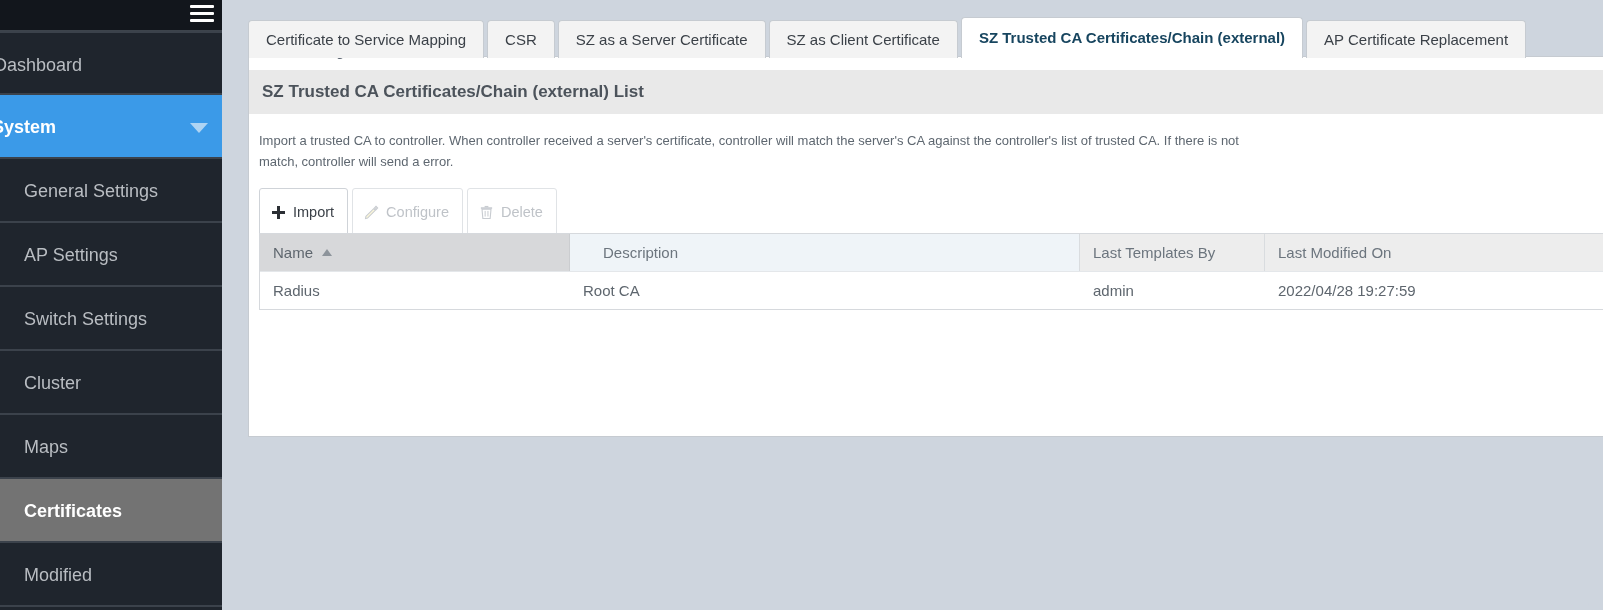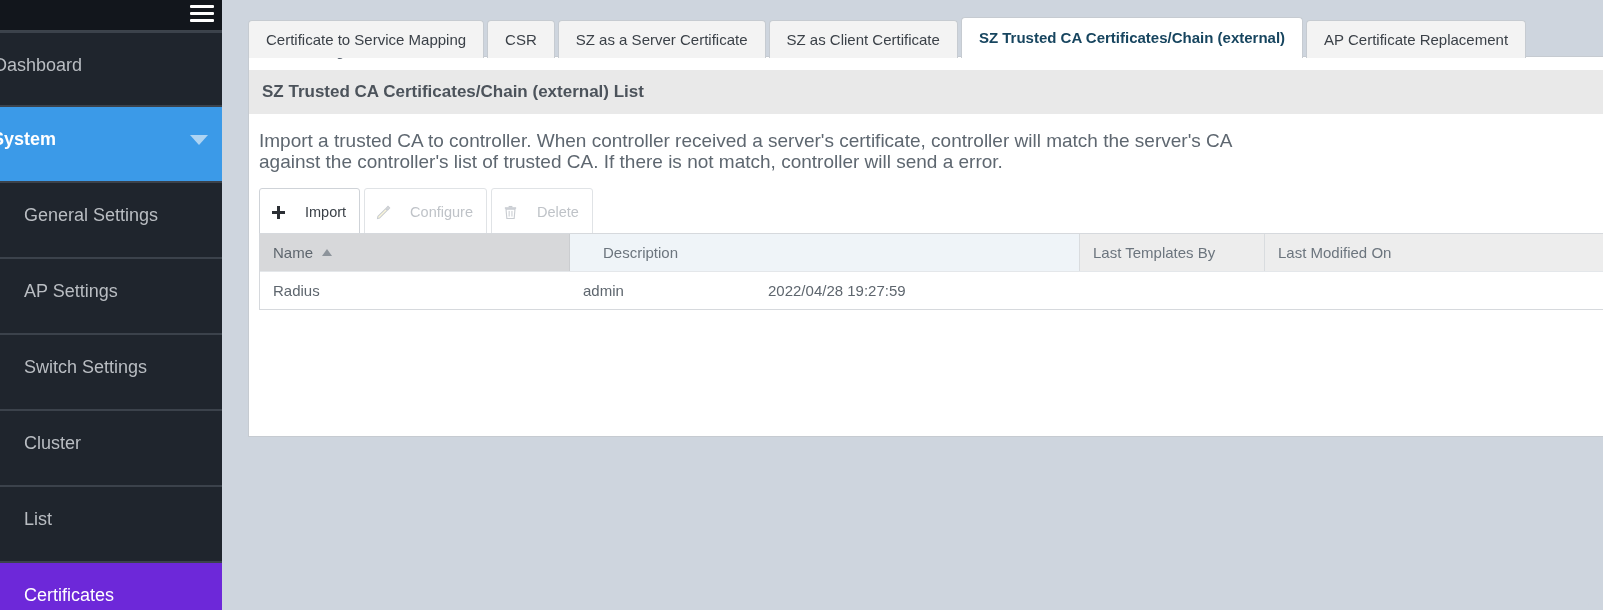--- a/index.html
+++ b/index.html
@@ -47,21 +47,21 @@
   }
   .hamburger span {
     display: block;
     height: 3px;
     background: #ffffff;
     margin-bottom: 4px;
     border-radius: 1px;
   }
   .nav-item {
     position: relative;
-    height: 76px;
+    height: 64px;
     line-height: 64px;
     color: #b9bdc2;
     font-size: 18px;
     padding-left: 24px;
     box-sizing: border-box;
     border-bottom: 2px solid #3b424b;
     background: #1f252d;
     cursor: pointer;
     white-space: nowrap;
     overflow: hidden;
@@ -74,23 +74,23 @@
     padding-left: 24px;
   }
   .nav-item.active-primary {
     background: #3b9ae8;
     color: #ffffff;
     font-weight: bold;
     text-indent: -8px;
     padding-left: 0;
   }
   .nav-item.active-secondary {
-    background: #6d28d9;
+    background: #737373;
     color: #ffffff;
-    font-weight: normal;
+    font-weight: bold;
   }
   .nav-item.first {
     border-top: 2px solid #3b424b;
   }
   .caret {
     position: absolute;
     right: 14px;
     top: 28px;
     width: 0;
     height: 0;
@@ -183,38 +183,38 @@
     padding-left: 13px;
     box-sizing: border-box;
     white-space: nowrap;
   }
 
   .desc-block {
     position: absolute;
     left: 37px;
     top: 130px;
     width: 1000px;
-    font-size: 19px;
+    font-size: 13px;
     color: #5e6770;
     line-height: 21px;
   }
 
   .toolbar {
     position: absolute;
     left: 37px;
     top: 188px;
     display: flex;
     align-items: center;
   }
   .tbtn {
     height: 48px;
     min-width: 60px;
     display: inline-flex;
     align-items: center;
-    gap: 19px;
+    gap: 7px;
     padding: 0 13px 0 11px;
     box-sizing: border-box;
     background: #ffffff;
     border: 1px solid #cfd3d8;
     border-radius: 3px;
     font-size: 14.5px;
     color: #3b4148;
     margin-right: 4px;
     cursor: pointer;
     white-space: nowrap;
@@ -304,21 +304,21 @@
           <span></span>
       </div>
     </div>
     <div id="nav-list">
         <div class="nav-item top-level first"><span>Dashboard</span></div>
         <div class="nav-item top-level active-primary"><span>System</span><span class="caret"></span></div>
         <div class="nav-item child"><span>General Settings</span></div>
         <div class="nav-item child"><span>AP Settings</span></div>
         <div class="nav-item child"><span>Switch Settings</span></div>
         <div class="nav-item child"><span>Cluster</span></div>
-        <div class="nav-item child"><span>List</span></div>
+        <div class="nav-item child"><span>Maps</span></div>
         <div class="nav-item child active-secondary"><span>Certificates</span></div>
         <div class="nav-item child"><span>Modified</span></div>
       </div>
   </div>
 
   <div class="main">
 
     <div class="tabstrip" id="tabstrip">
         <div class="tab"><span>Certificate to Service Mapping</span></div>
         <div class="tab"><span>CSR</span></div>
@@ -381,20 +381,21 @@
           <div class="gh col-by">
             <span>Last Templates By</span>
           </div>
           <div class="gh col-on">
             <span>Last Modified On</span>
           </div>
         </div>
       <div id="grid-body">
           <div class="grid-row grid-body-row">
             <div class="gc col-name">Radius</div>
+            <div class="gc col-desc">Root CA</div>
             <div class="gc col-by">admin</div>
             <div class="gc col-on">2022/04/28 19:27:59</div>
           </div>
         </div>
     </div>
 
   </div>
 </div>
 
 </body></html>

